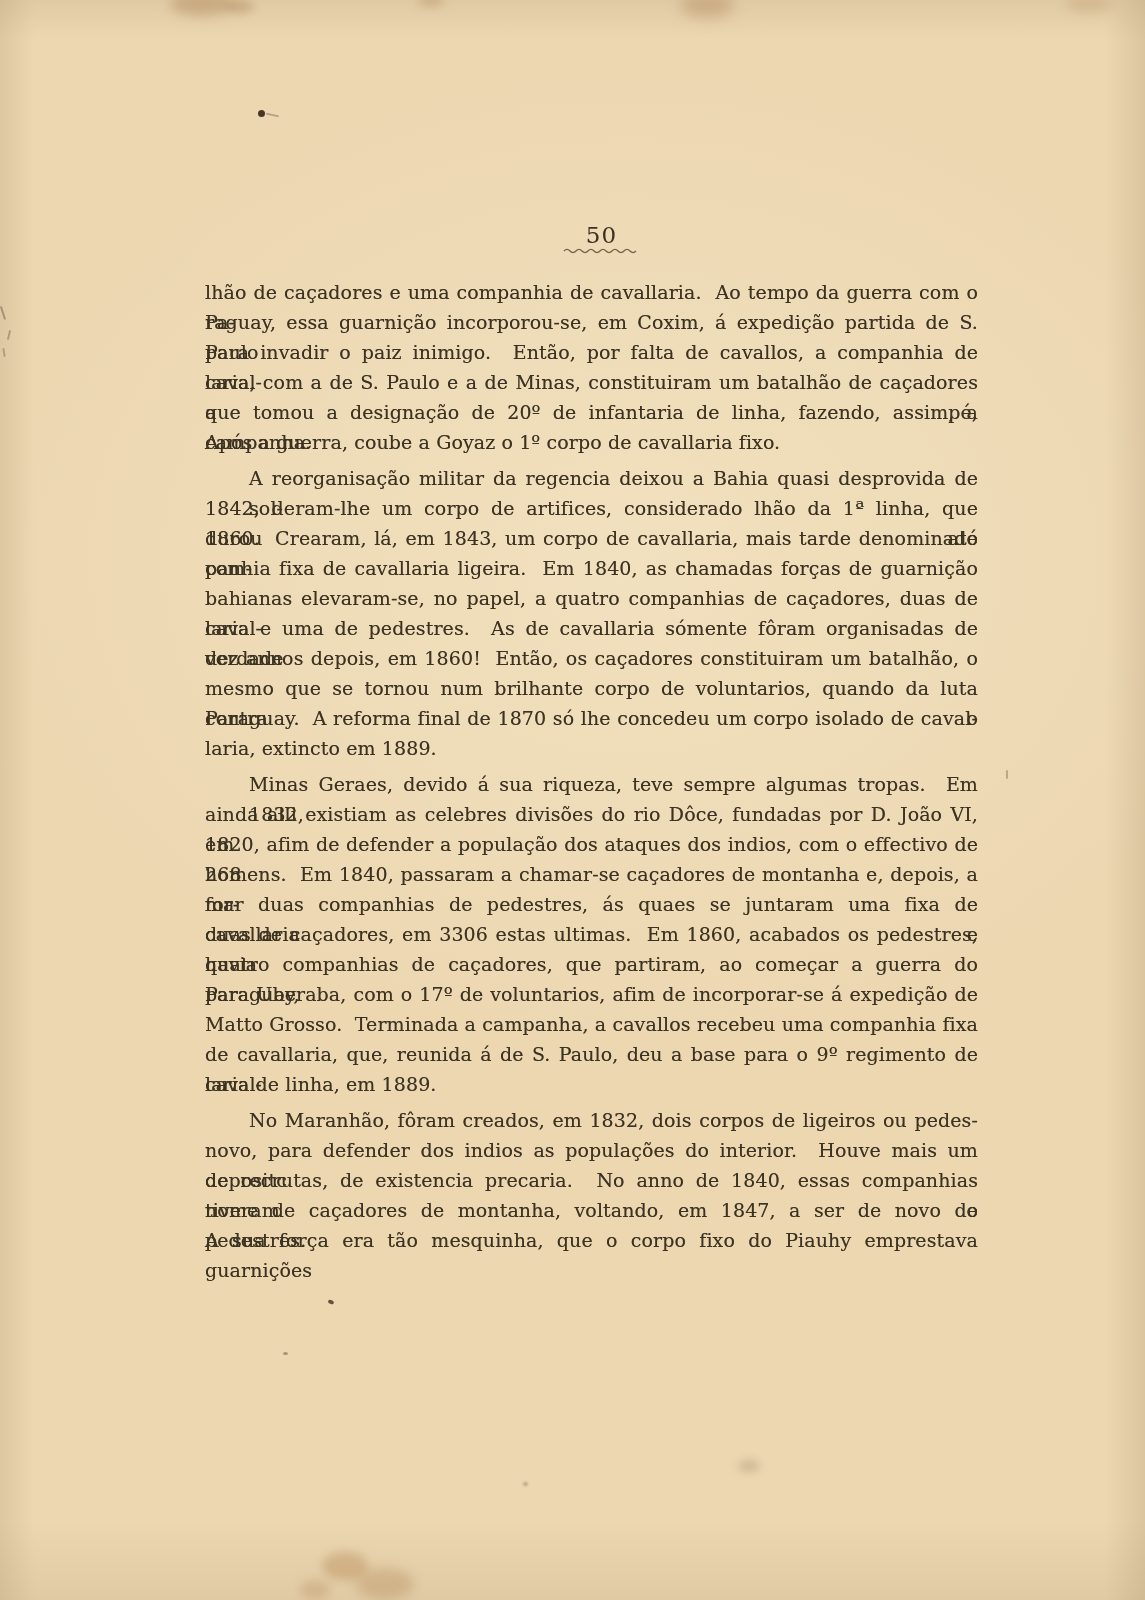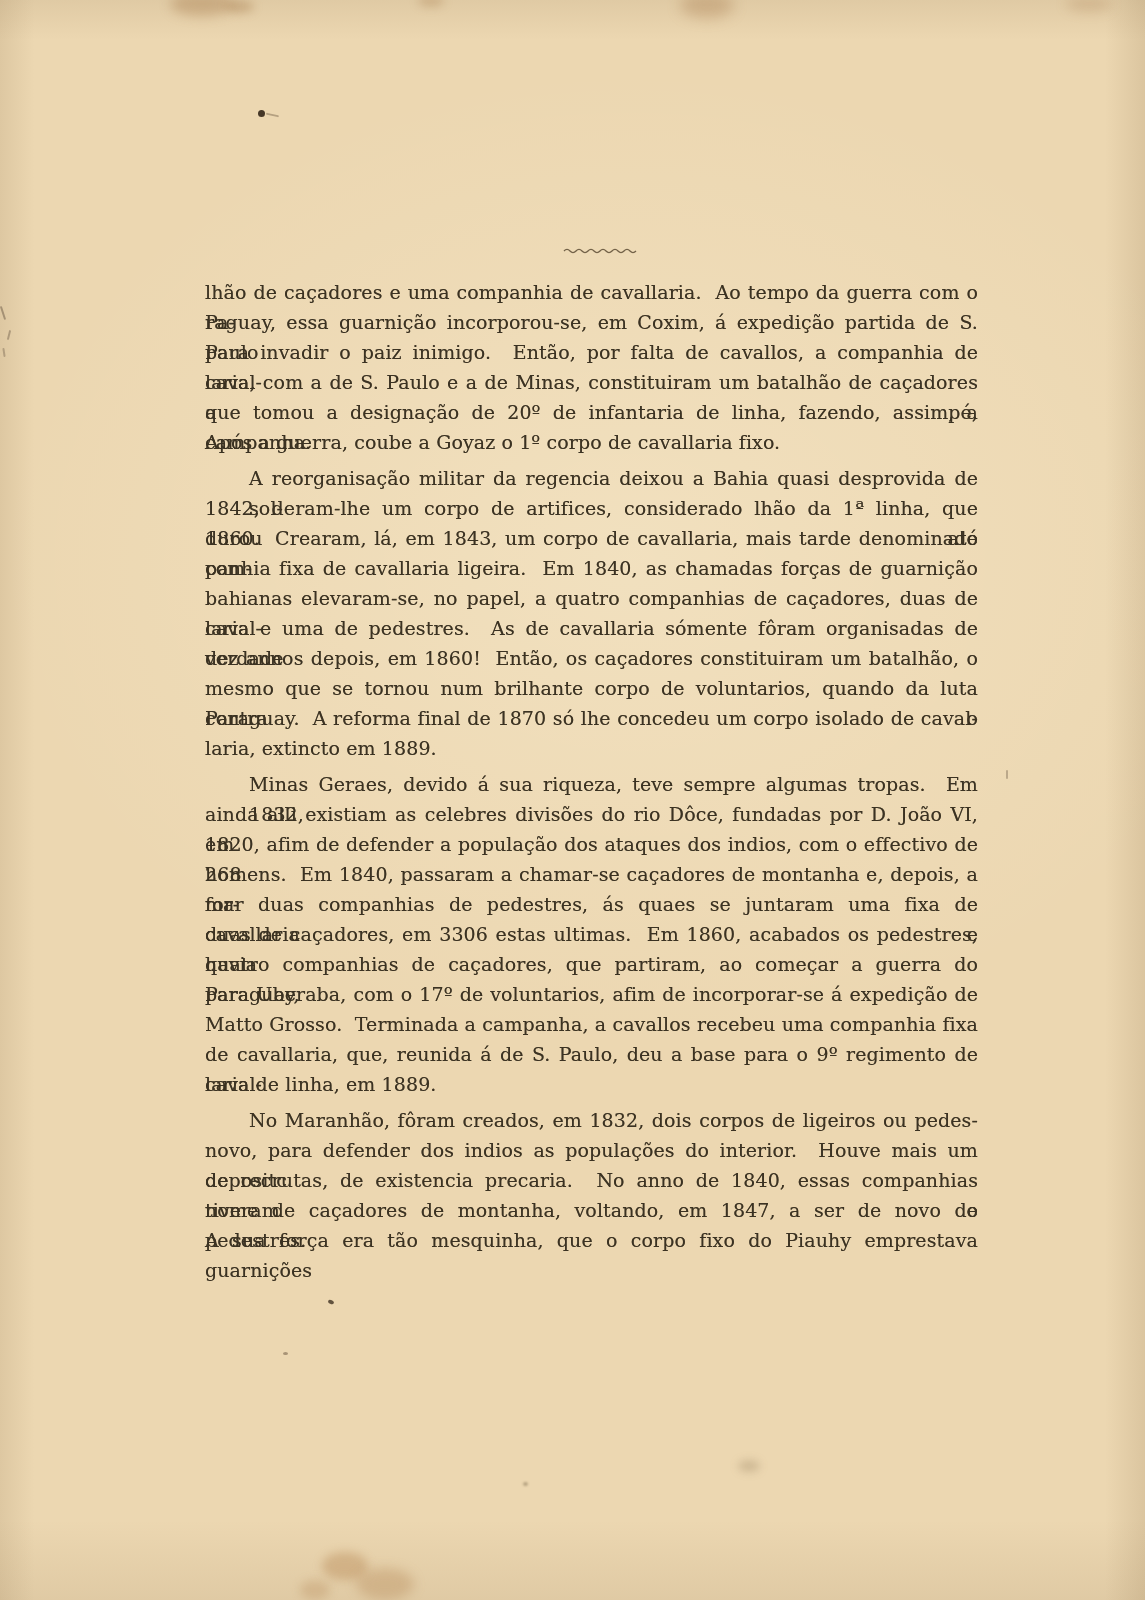--- a/index.html
+++ b/index.html
@@ -47,20 +47,21 @@
   }
   .line.last { text-align-last: left; }
   .line.indent { padding-left: 44px; margin-top: 6px; }
   .artifact { position: absolute; pointer-events: none; }
 </style>
 </head>
 <body>
 
 <div class="page">
 
+  <div class="folio">50</div>
   <svg class="squiggle" width="78" height="8" viewBox="0 0 78 8">
     <path d="M1,4 q3,-3.2 6,0 t6,0 t6,0 t6,0 t6,0 t6,0 t6,0 t6,0 t6,0 t6,0 t6,0 t6,0" fill="none" stroke="#5d4c35" stroke-width="1.3" opacity="0.85"></path>
   </svg>
 
   <div class="text-block">
       <div class="paragraph">
         <div class="line">lhão de caçadores e uma companhia de cavallaria.  Ao tempo da guerra com o Pa-</div>
         <div class="line">raguay, essa guarnição incorporou-se, em Coxim, á expedição partida de S. Paulo</div>
         <div class="line">para invadir o paiz inimigo.  Então, por falta de cavallos, a companhia de caval-</div>
         <div class="line">laria, com a de S. Paulo e a de Minas, constituiram um batalhão de caçadores a pé,</div>

